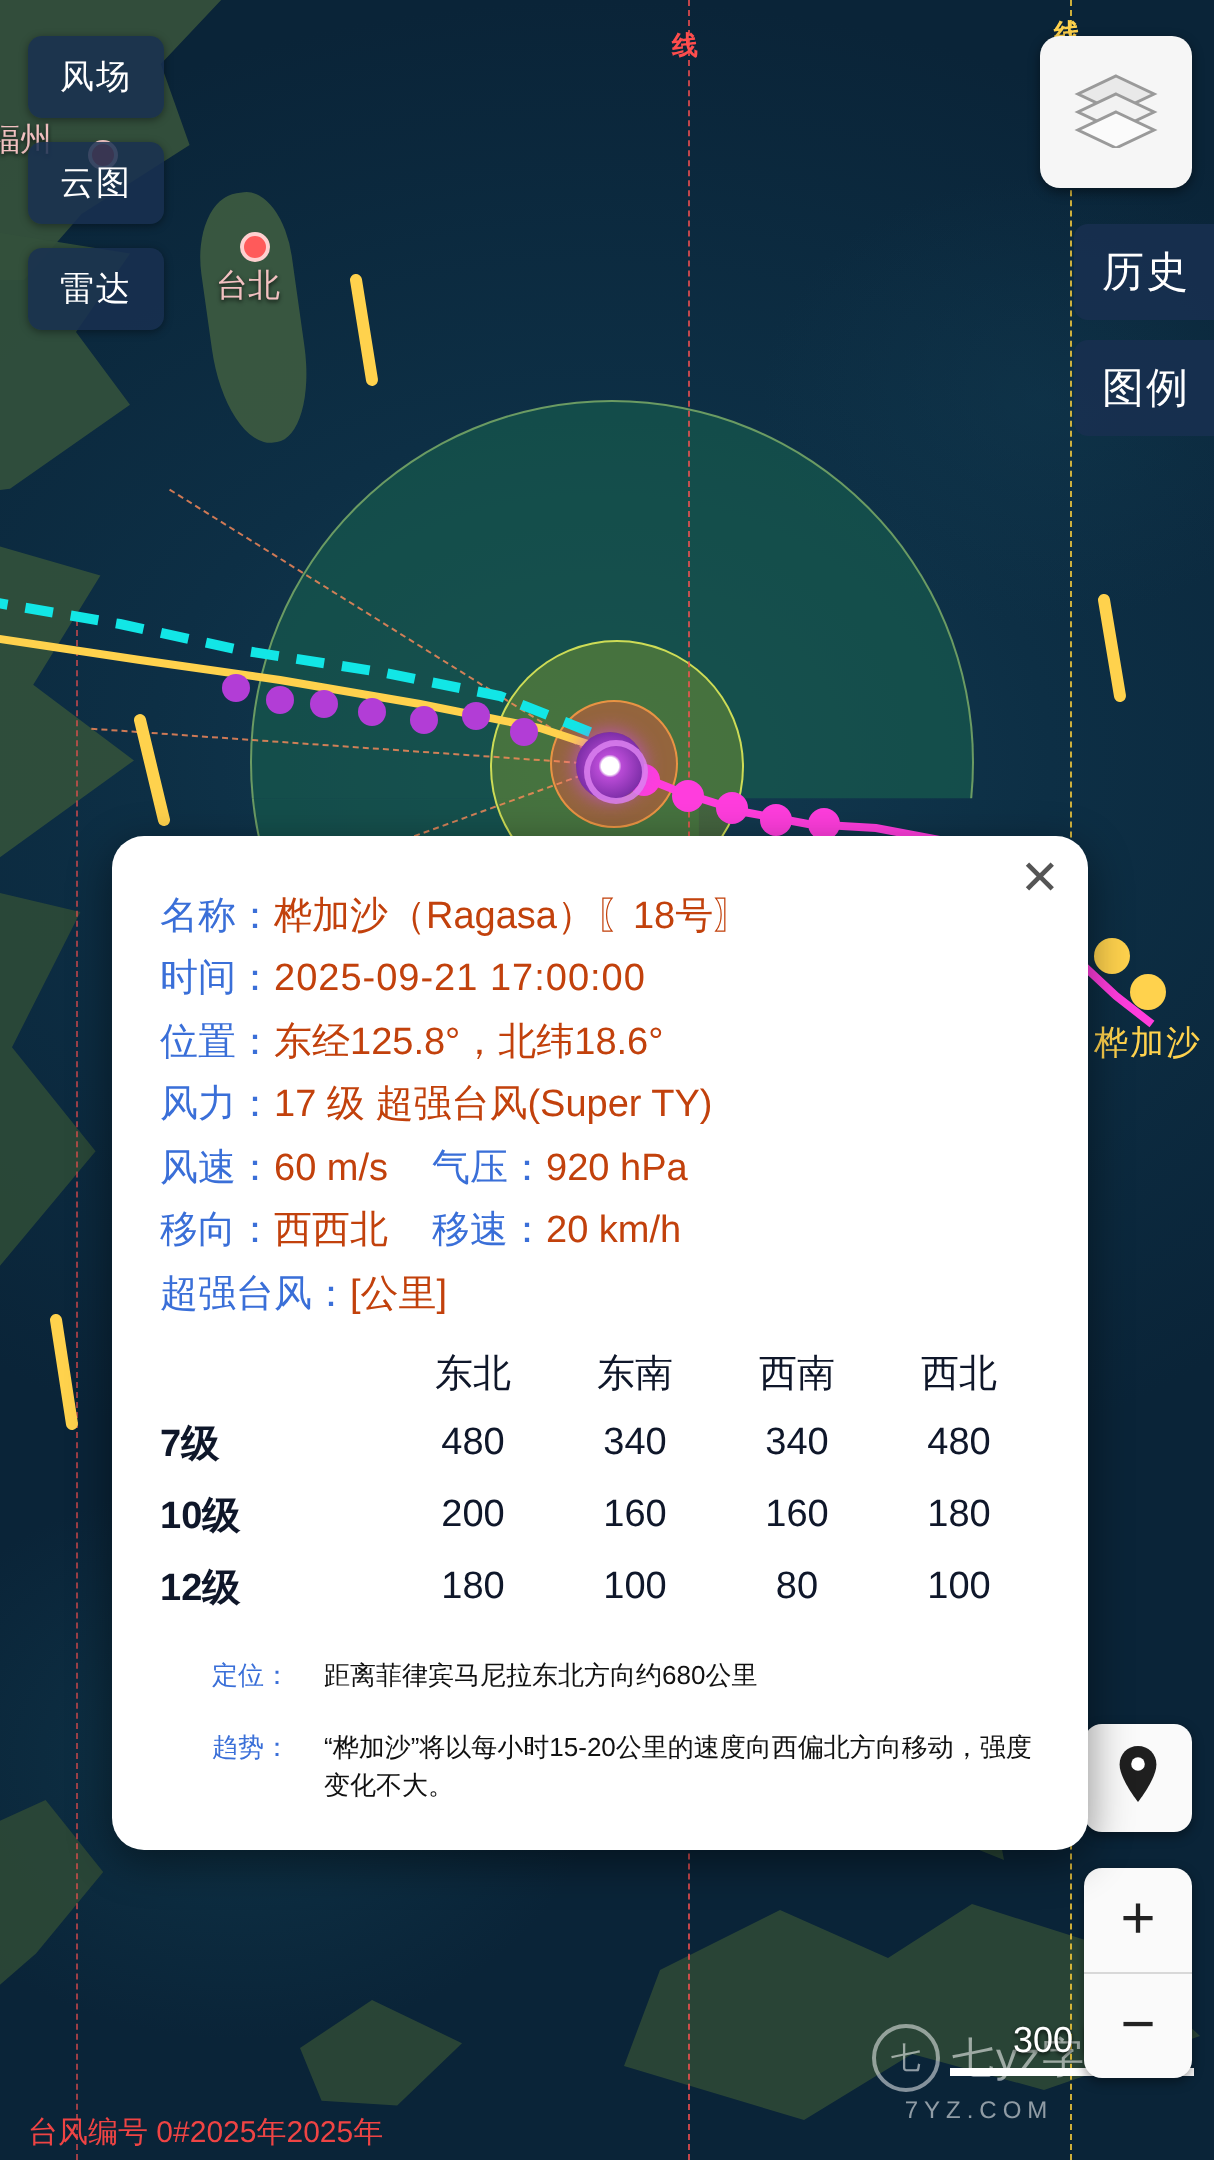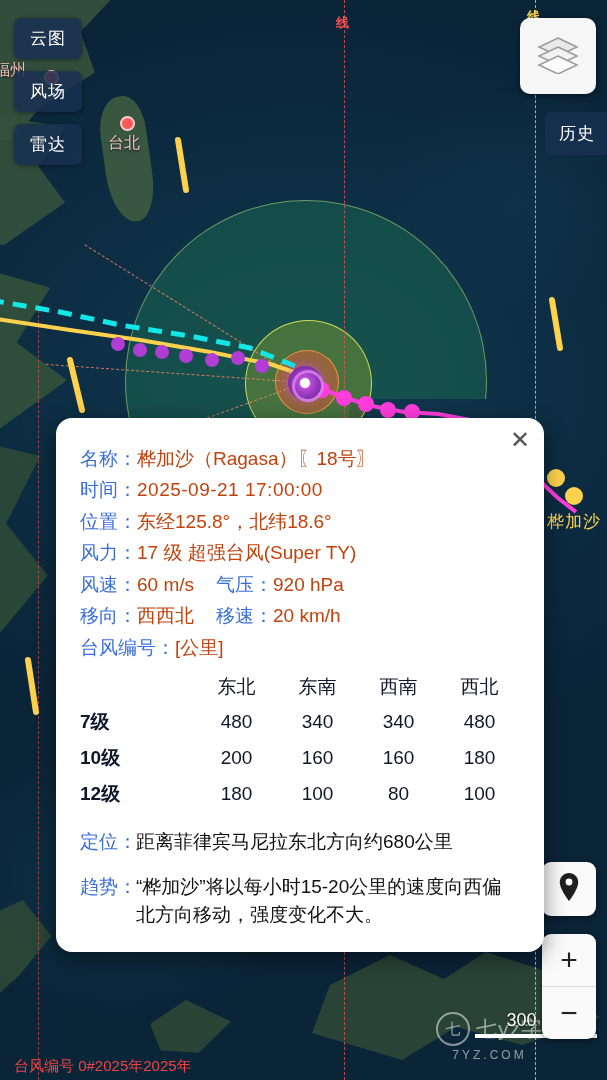--- a/index.html
+++ b/index.html
@@ -214,21 +214,21 @@
   }
   .right-tabs {
     position: absolute;
     right: 0; top: 112px;
     display: flex; flex-direction: column; gap: 10px;
     z-index: 30;
   }
   .tab-pill {
     background: rgba(24,48,80,.86);
     color: #fff;
-    font-size: 17px;
+    font-size: 21px;
     padding: 10px 12px 10px 14px;
     border-radius: 7px 0 0 7px;
     letter-spacing: 1px;
   }
   .locate-btn {
     position: absolute;
     right: 11px; top: 862px;
     width: 54px; height: 54px;
     background: #fafafa;
     border-radius: 9px;
@@ -380,24 +380,25 @@
     text-align: center;
   }
   table.radii td.rowhead {
     text-align: left;
     padding-right: 6px;
     width: 110px;
     font-weight: bold;
   }
   .para {
     display: flex;
-    font-size: 19px;
+    font-size: 13px;
     line-height: 1.5;
     margin-top: 16px;
     color: #111;
+    margin-left: 26px;
   }
   .para .k {
     width: 56px;
     flex: 0 0 56px;
   }
   .para .body { flex: 1; }
 </style>
 </head>
 <body>
 
@@ -470,37 +471,38 @@
 
     <div class="city-dot" style="left:44px; top:70px;"></div>
     <div class="city-label" style="left:-6px; top:60px;">福州</div>
     <div class="city-dot" style="left:120px; top:116px;"></div>
     <div class="city-label" style="left:108px; top:133px;">台北</div>
 
     <div class="track-label">桦加沙</div>
   </div>
 
   <div class="left-btns">
+    <div class="pill">风场</div>
     <div class="pill">云图</div>
-    <div class="pill">风场</div>
     <div class="pill">雷达</div>
   </div>
 
   <div class="layers-btn">
     <span>
       <svg width="44" height="40" viewBox="0 0 44 40">
         <polygon points="22,4 41,13 22,22 3,13" fill="#e9e9e9" stroke="#9a9a9a" stroke-width="1.5"></polygon>
         <polygon points="22,13 41,22 22,31 3,22" fill="#f2f2f2" stroke="#9a9a9a" stroke-width="1.5"></polygon>
         <polygon points="22,22 41,31 22,40 3,31" fill="#fbfbfb" stroke="#9a9a9a" stroke-width="1.5"></polygon>
       </svg>
     </span>
   </div>
 
   <div class="right-tabs">
     <div class="tab-pill">历史</div>
+    <div class="tab-pill">图例</div>
   </div>
 
   <div class="locate-btn">
     <span>
       <svg width="22" height="30" viewBox="0 0 22 30">
         <path d="M11 1C5.8 1 1.8 5 1.8 10.2 1.8 17.4 11 29 11 29s9.2-11.6 9.2-18.8C20.2 5 16.2 1 11 1z" fill="#1f1f1f"></path>
         <circle cx="11" cy="10" r="3.4" fill="#ffffff"></circle>
       </svg>
     </span>
   </div>
@@ -558,21 +560,21 @@
 
     <div class="row">
       <span class="k">移向：</span>
       <span class="v">西西北</span>
       <span class="gap"></span>
       <span class="k">移速：</span>
       <span class="v">20 km/h</span>
     </div>
 
     <div class="row">
-      <span class="k">台风编号：</span>
+      <span class="k">超强台风：</span>
       <span class="v">[公里]</span>
     </div>
 
     <table class="radii">
       <thead>
         <tr>
           <th></th>
           <th>东北</th>
           <th>东南</th>
           <th>西南</th>

